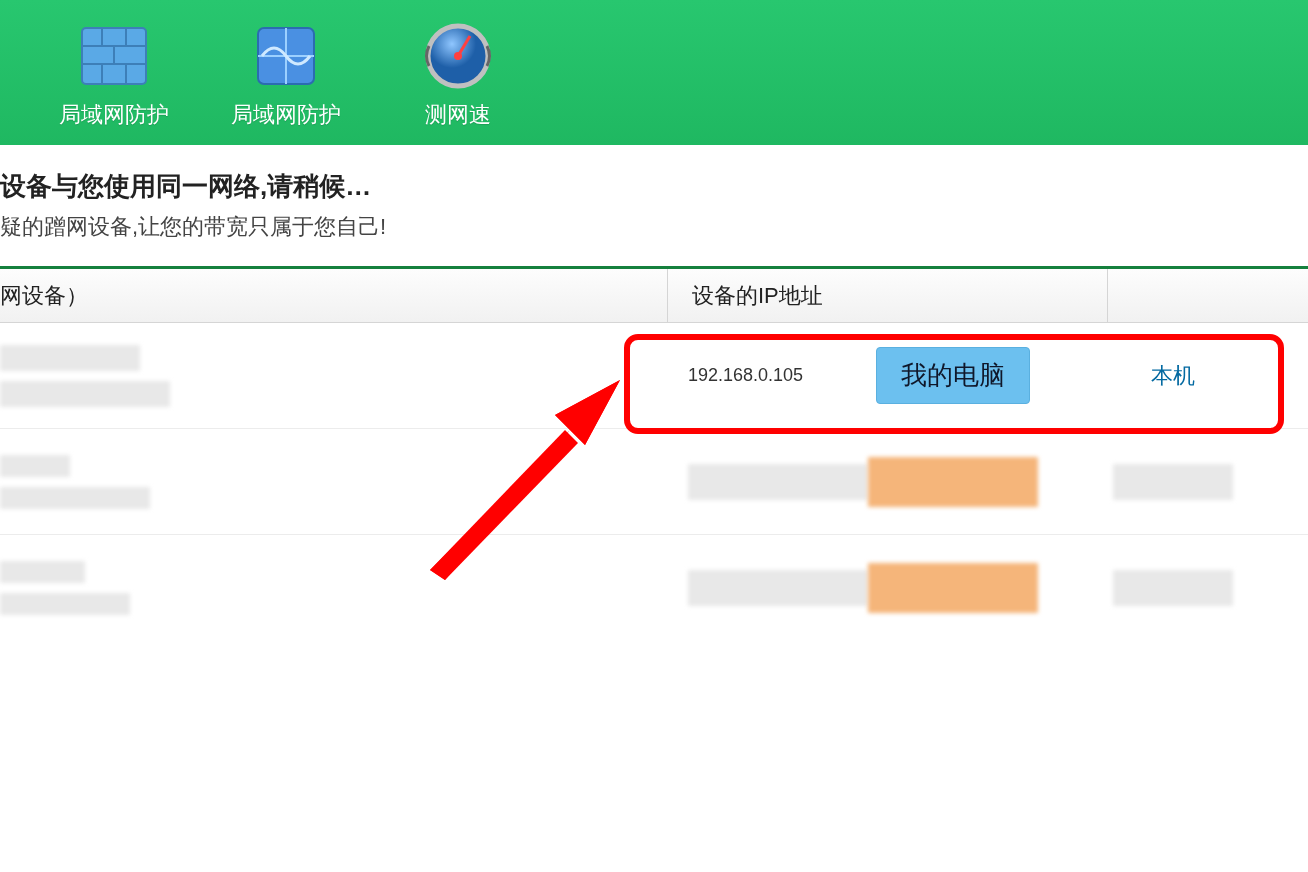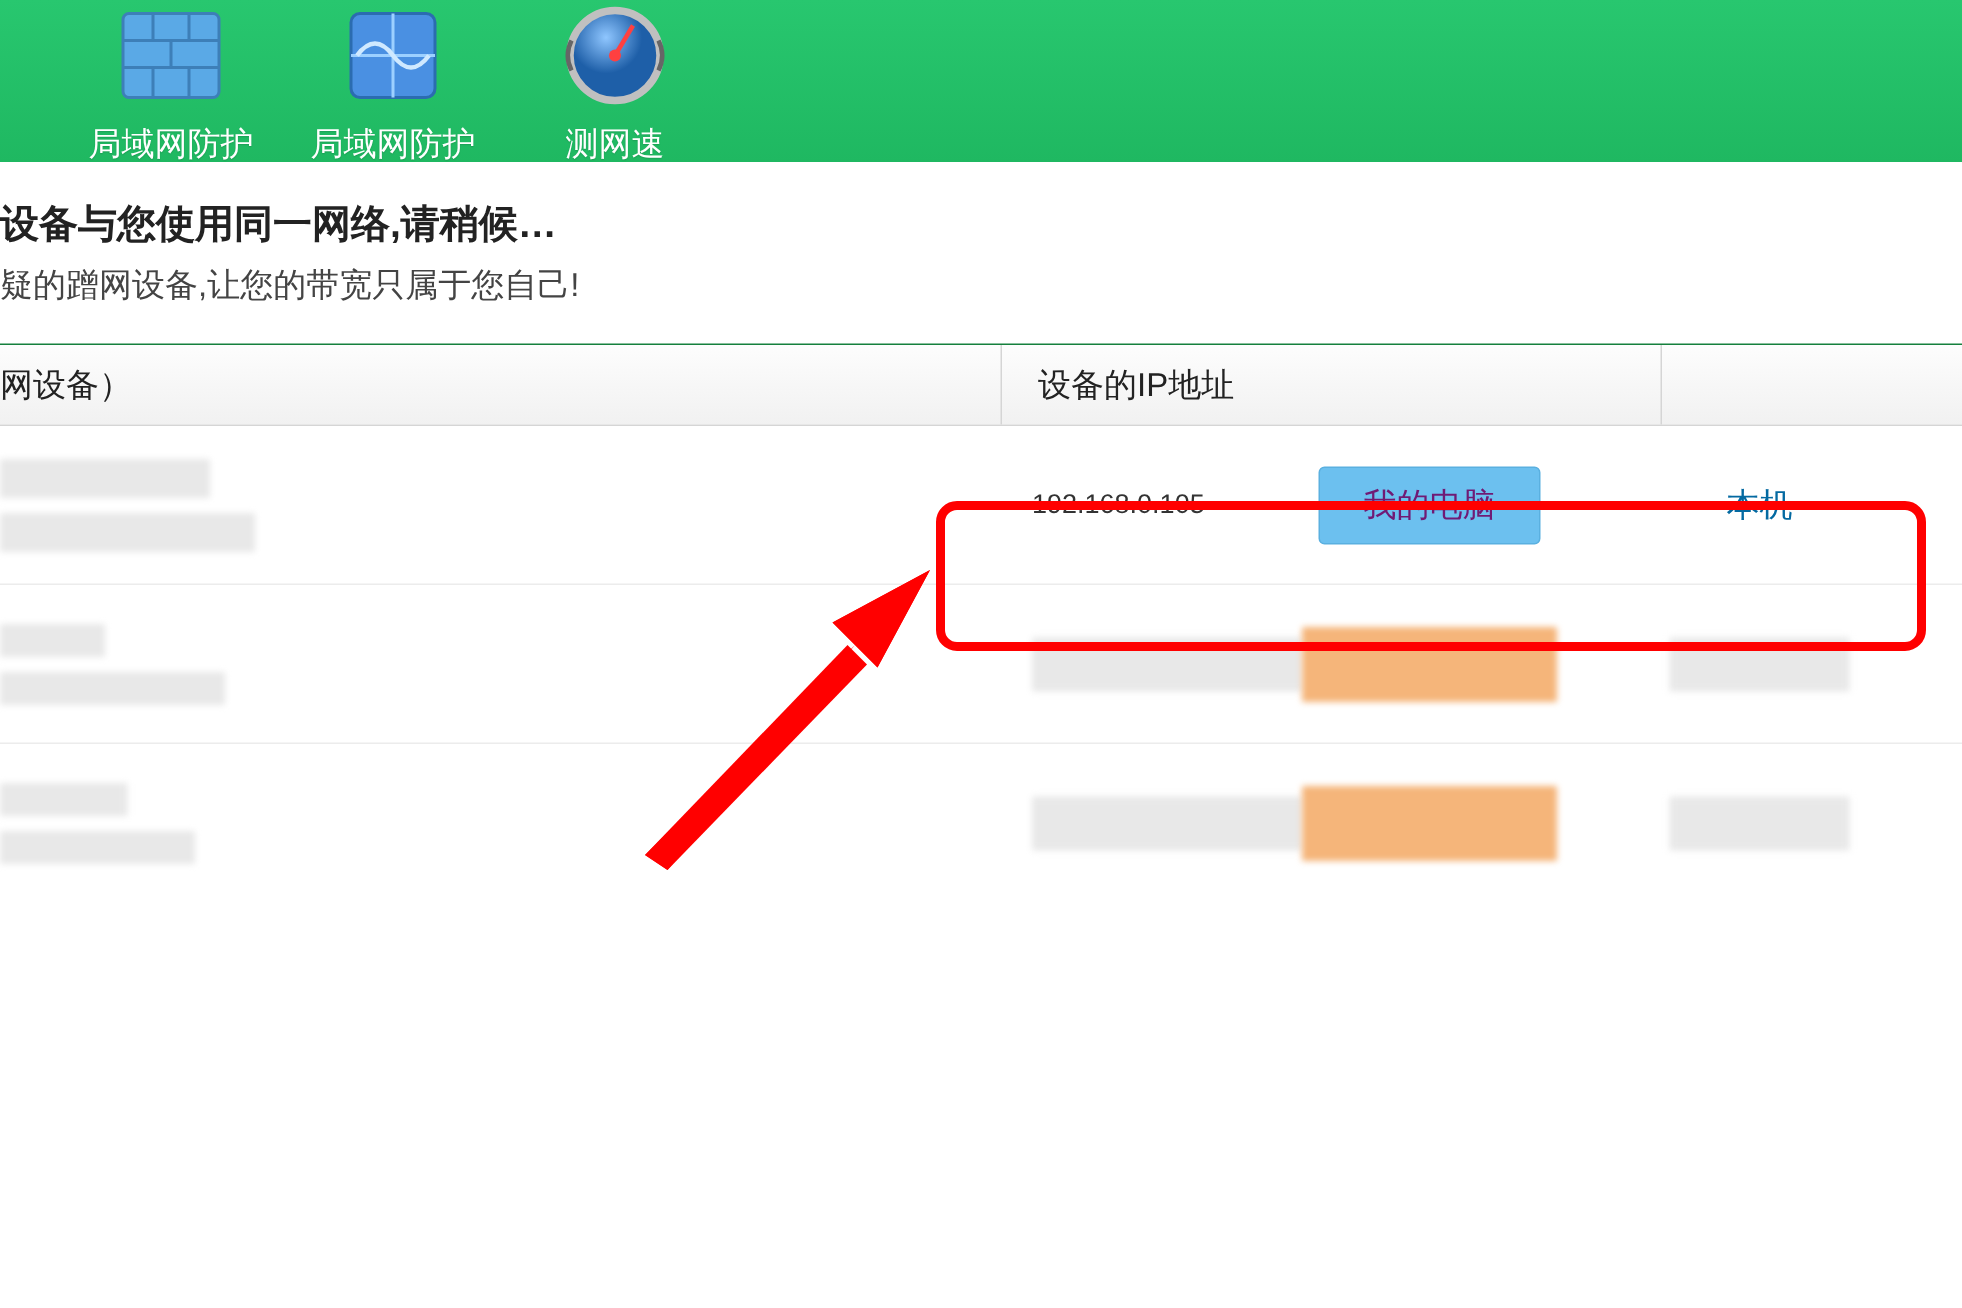--- a/index.html
+++ b/index.html
@@ -6,24 +6,25 @@
     body {
       font-family: "Microsoft YaHei", Arial, sans-serif;
       background: #fff;
       width: 1308px;
       height: 872px;
       overflow: hidden;
       position: relative;
     }
     .top-nav {
       background: linear-gradient(#28c76f, #1fb861);
-      height: 108px;
+      height: 145px;
       display: flex;
       align-items: center;
       padding: 0 40px;
+      gap: 24px;
     }
     .nav-item {
       display: flex;
       flex-direction: column;
       align-items: center;
       justify-content: center;
       width: 148px;
       height: 152px;
       cursor: pointer;
       color: #fff;
@@ -44,21 +45,21 @@
       justify-content: center;
       margin-bottom: 4px;
     }
     .nav-label {
       font-size: 22px;
       font-weight: 500;
       text-shadow: 0 1px 1px rgba(0,0,0,0.15);
     }
     .subheader {
       padding: 24px 0 24px 0;
-      border-bottom: 1px solid #15803d;
+      border-bottom: 3px solid #15803d;
     }
     .subheader .line1 {
       font-size: 26px;
       font-weight: 600;
       color: #222;
       margin-bottom: 8px;
     }
     .subheader .line2 {
       font-size: 22px;
       color: #444;
@@ -84,24 +85,24 @@
       position: relative;
     }
     .row:last-child { border-bottom: none; }
     .cell-device { flex: 0 0 668px; padding-left: 0; }
     .cell-ip { width: 200px; font-size: 18px; color: #333; text-align:left; padding-left: 20px;}
     .cell-btn { width: 170px; display:flex; justify-content:center; }
     .cell-status { width: 270px; text-align:center; font-size: 22px; color: #0369a1; }
     .badge-btn {
       background: #6cc0ef;
       border: 1px solid #5ab0e0;
-      color: #701a75;
+      color: #0f172a;
       border-radius: 4px;
       padding: 10px 24px;
-      font-size: 22px;
+      font-size: 26px;
       cursor: pointer;
       min-width: 148px;
       text-align: center;
     }
     .blur-rect {
       background: #e8e8e8;
       filter: blur(2px);
       border-radius: 1px;
     }
     .blur-orange {

